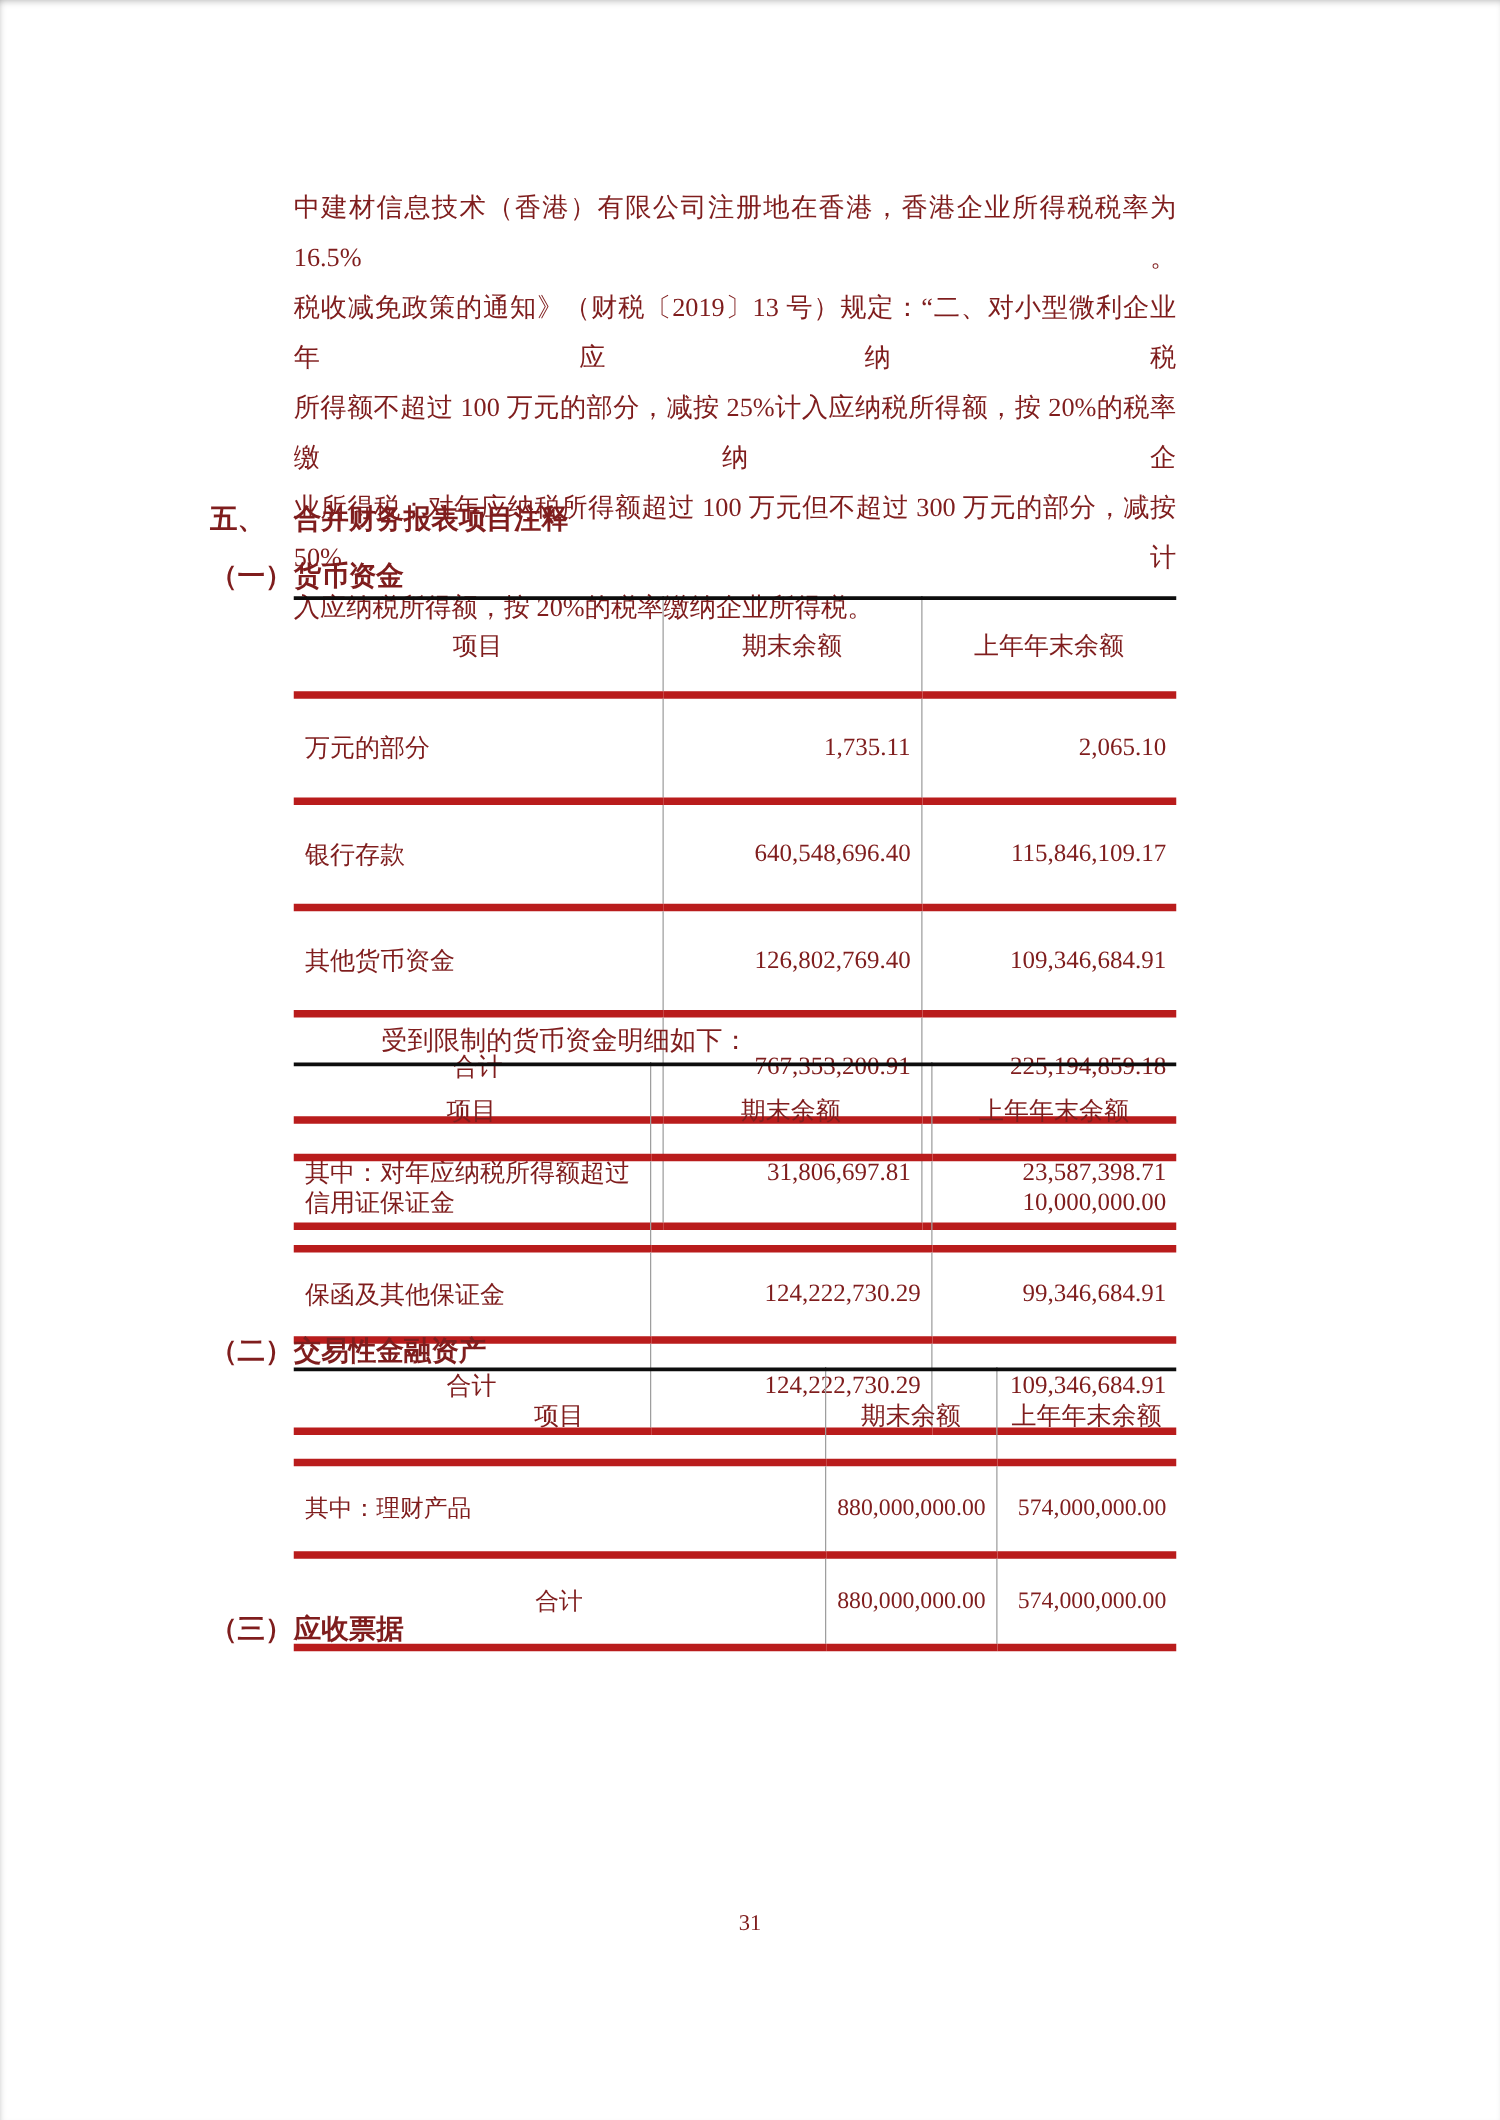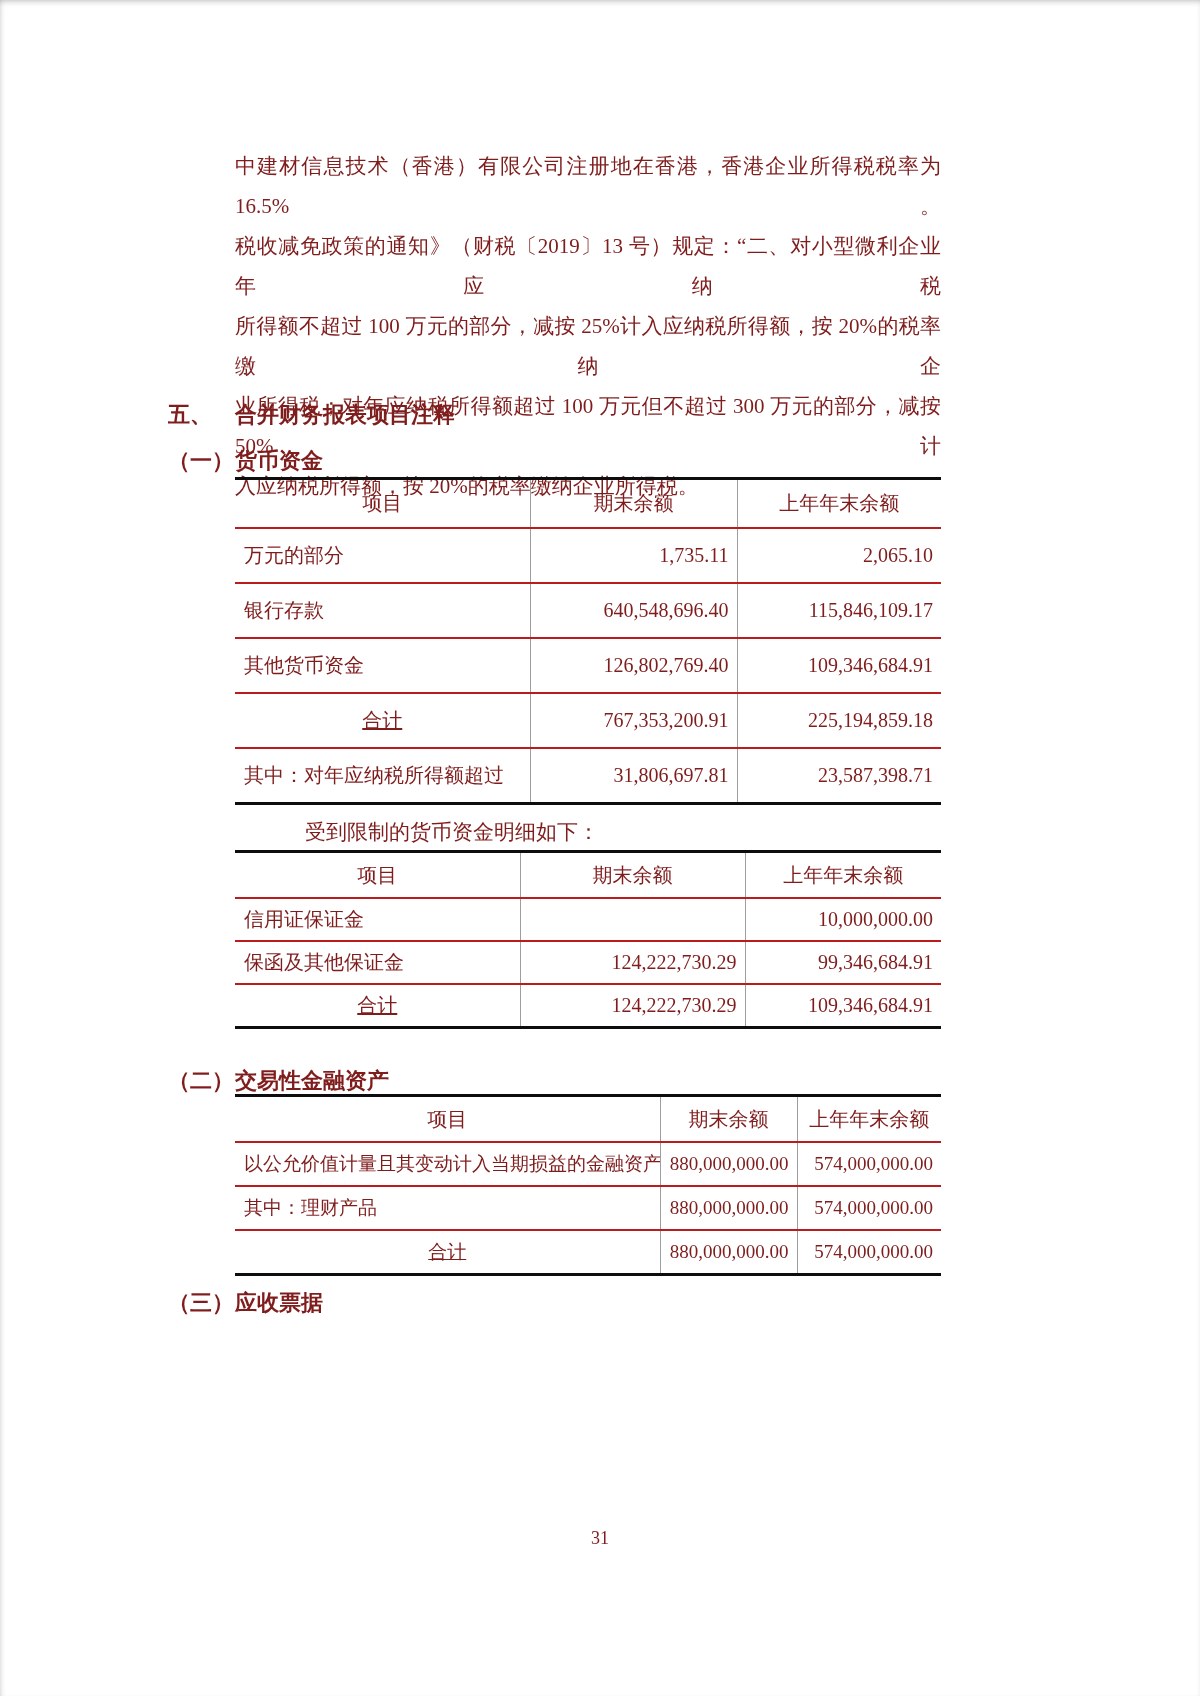--- a/index.html
+++ b/index.html
@@ -24,29 +24,29 @@
   
   .note{position:absolute;left:305px;font-size:21px;}
   
   table.fin{
     position:absolute;left:235px;width:706px;
     border-collapse:collapse;table-layout:fixed;
     border-top:3px solid #0d0d0d;border-bottom:3px solid #0d0d0d;
     font-size:20px;
   }
   table.fin td{
-    border-bottom:2px solid #b91c1c;
+    border-bottom:6px solid #b91c1c;
     vertical-align:middle;
-    padding:3px 6px;
+    padding:16px 6px;
     overflow:hidden;white-space:nowrap;
   }
   table.fin td.sep{border-left:1px solid #9e9e9e;}
   table.fin td.hc{text-align:center;}
   table.fin td.lab{text-align:left;padding-left:9px;}
-  table.fin td.ctr{text-align:center;text-decoration:underline;}
+  table.fin td.ctr{text-align:center;}
   table.fin td.num{text-align:right;padding-right:8px;font-size:20px;}
   #table1 td{height:47px;}
   #table1 tr.hrow td{height:41px;}
   #table2 td{height:35px;}
   #table2 tr.hrow td{height:38px;}
   #table3 td{height:36px;font-size:19px;}
   #table3 tr.hrow td{height:38px;font-size:20px;}
   
   .footer{position:absolute;left:0;top:1528px;width:1200px;text-align:center;font-size:18px;}
 </style>
@@ -156,25 +156,20 @@
         <col style="width:137px">
         <col style="width:144px">
       </colgroup>
     <tbody>
         <tr class="hrow">
       <td class="hc">项目</td>
       <td class="hc sep">期末余额</td>
       <td class="hc sep">上年年末余额</td>
     </tr>
     <tr>
-      <td class="lab">以公允价值计量且其变动计入当期损益的金融资产</td>
-      <td class="num sep">880,000,000.00</td>
-      <td class="num sep">574,000,000.00</td>
-    </tr>
-    <tr>
       <td class="lab">其中：理财产品</td>
       <td class="num sep">880,000,000.00</td>
       <td class="num sep">574,000,000.00</td>
     </tr>
     <tr>
       <td class="ctr">合计</td>
       <td class="num sep">880,000,000.00</td>
       <td class="num sep">574,000,000.00</td>
     </tr>
   </tbody>

